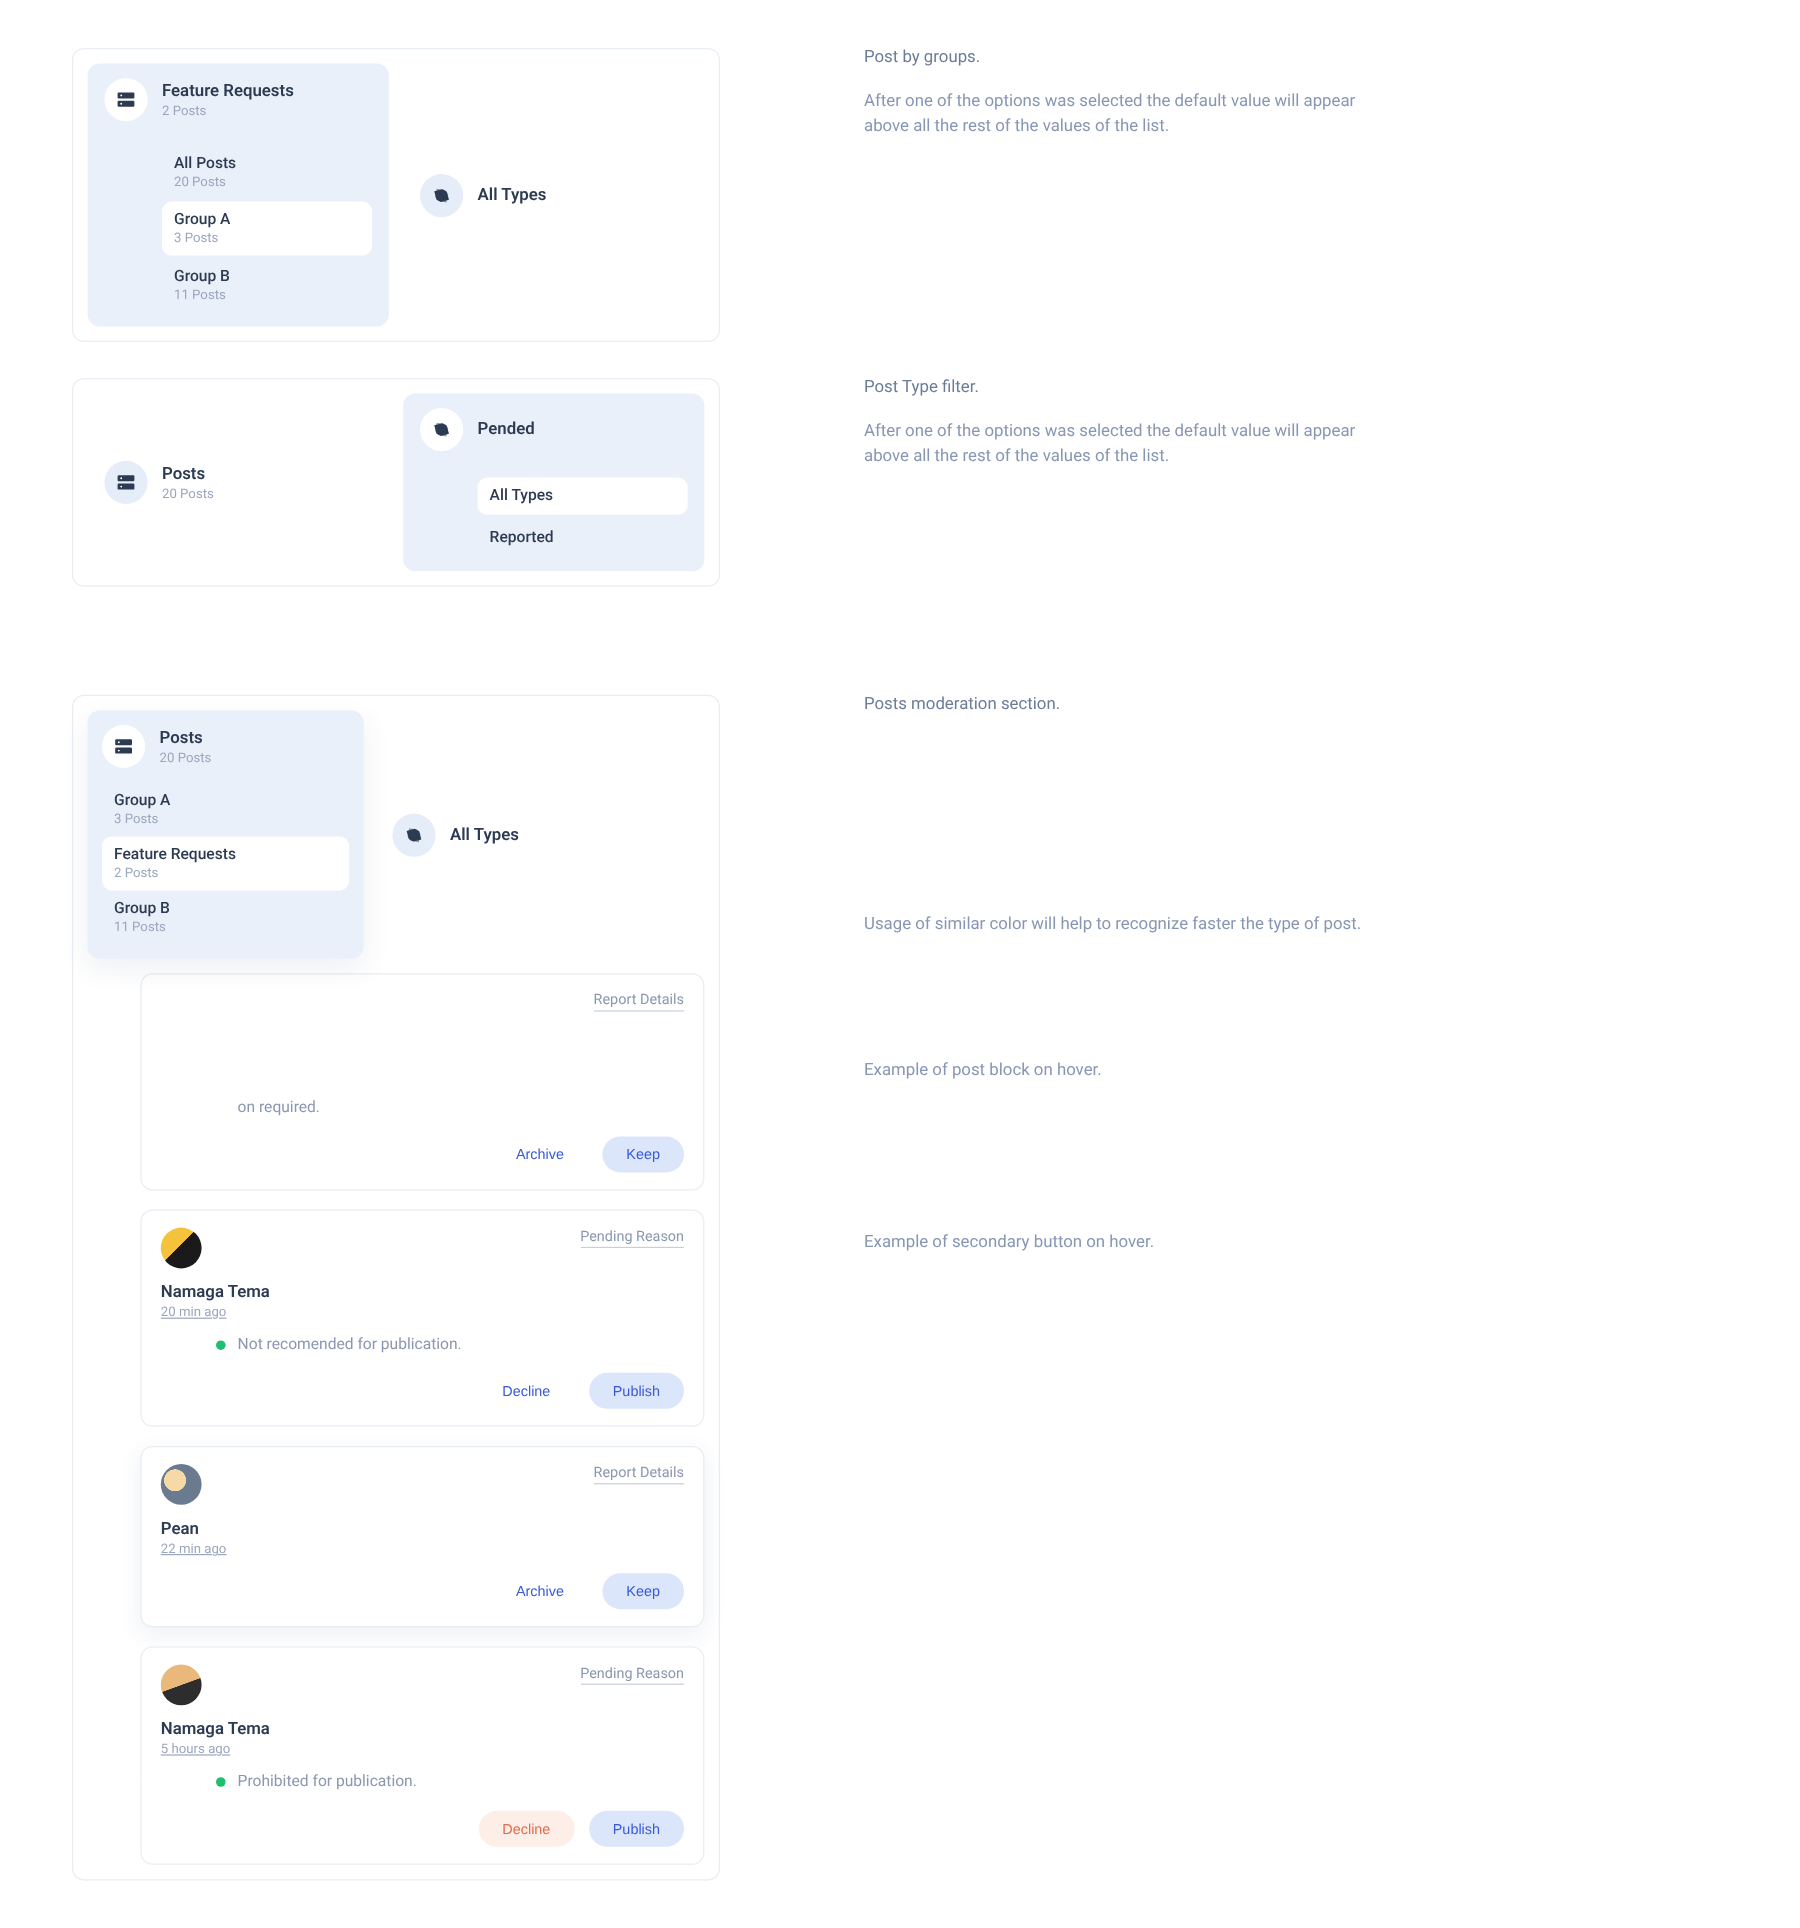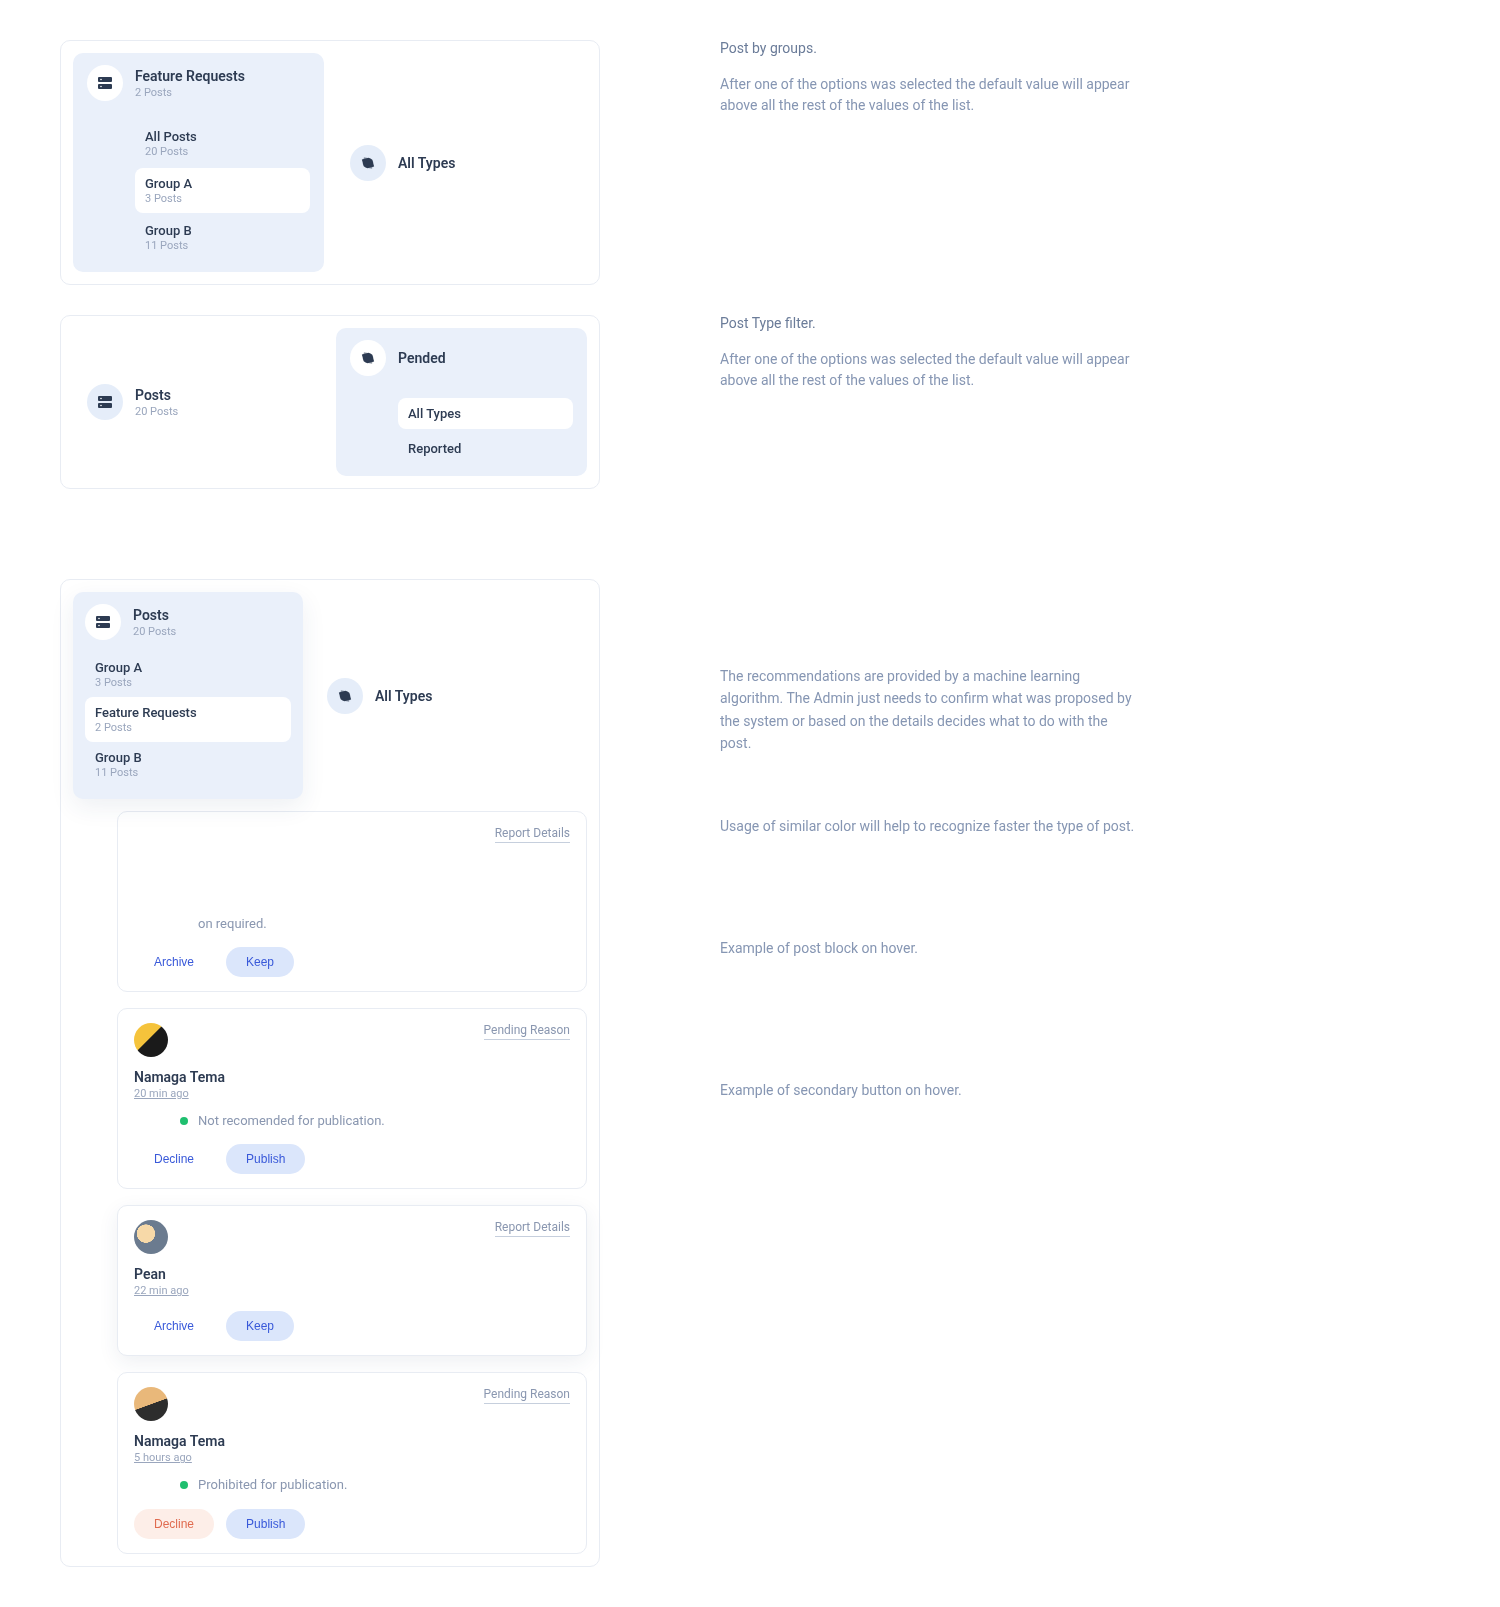--- a/index.html
+++ b/index.html
@@ -87,21 +87,21 @@
     .post-time { font-size: 11px; color: #9aa6bd; margin-top: 2px; text-decoration: underline; }
     .details-link {
       font-size: 12px; color: #8a97b0; border-bottom: 1px solid #c6cfdd;
       padding-bottom: 2px; cursor: pointer;
     }
     .post-msg { display: flex; align-items: flex-start; gap: 10px; margin-top: 12px; margin-left: 46px; }
     .dot { width: 8px; height: 8px; border-radius: 50%; flex-shrink: 0; margin-top: 5px; }
     .dot.green { background: #1fbf6f; }
     .msg-text { font-size: 13px; color: #8a97b0; line-height: 1.4; }
     .msg-text .bold { color: #2d3b52; font-weight: 500; }
-    .post-actions { display: flex; gap: 12px; margin-top: 14px; }
+    .post-actions { display: flex; justify-content: flex-end; gap: 12px; margin-top: 14px; }
     .btn {
       padding: 8px 20px; border-radius: 18px; font-size: 12px;
       border: none; cursor: pointer; background: transparent;
     }
     .btn-secondary { color: #3959d9; }
     .btn-secondary.danger { color: #e06b4f; }
     .btn-secondary.hover { background: #fdeee8; }
     .btn-primary { background: #dbe6fb; color: #3959d9; font-weight: 500; }
 
     .right-spacer { display: flex; flex-direction: column; }
@@ -337,22 +337,24 @@
             <button class="btn btn-secondary danger hover">Decline</button>
             <button class="btn btn-primary">Publish</button>
           </div>
         </div>
 
       </div>
     </div>
   </div>
 
   <div class="desc-side right-spacer">
+    <div>
+      <div class="desc-title">Posts moderation section.</div>
+    </div>
     <div style="height:86px;"></div>
-    <div class="right-block">The recommendations are provided by a machine learning algorithm. The Admin just needs to confirm what was proposed by the system or based on the details decides what to do with the post.</div>
     <div style="height:60px;"></div>
     <div class="right-block">Usage of similar color will help to recognize faster the type of post.</div>
     <div style="height:100px;"></div>
     <div class="right-block">Example of post block on hover.</div>
     <div style="height:120px;"></div>
     <div class="right-block">Example of secondary button on hover.</div>
   </div>
 </div>
 
 </body></html>

